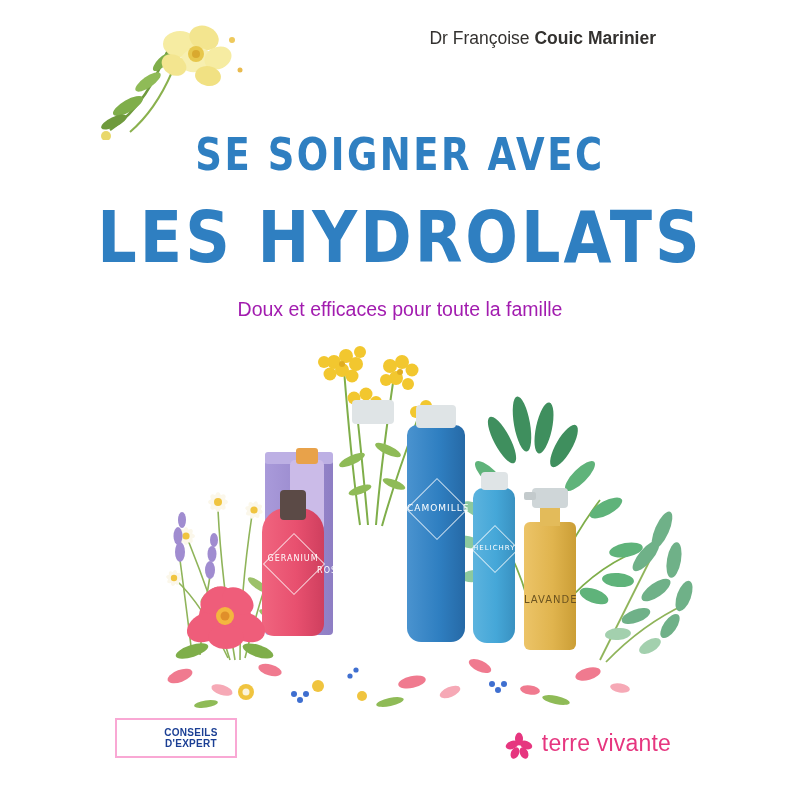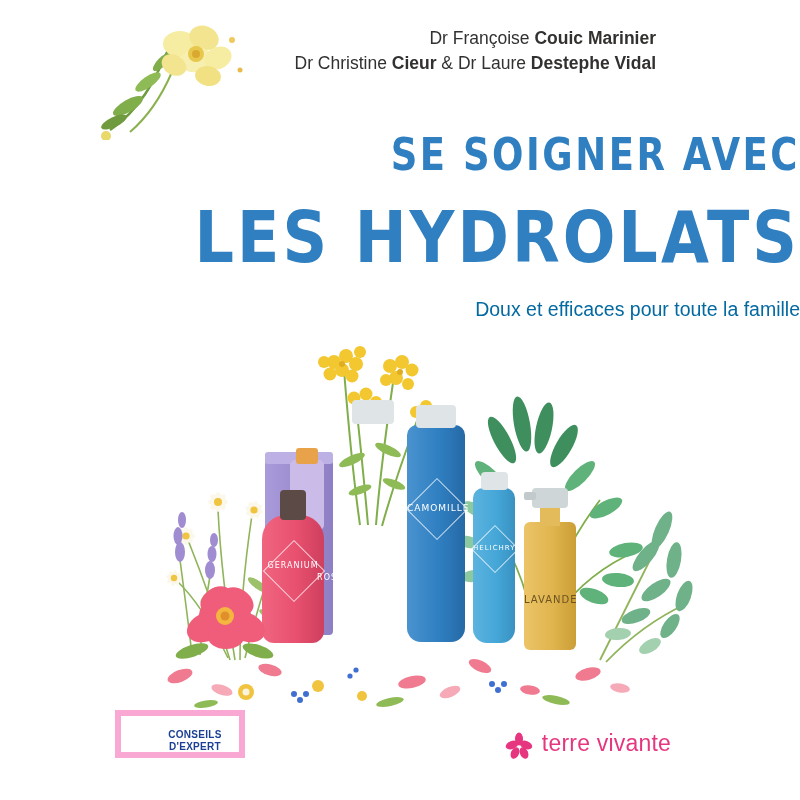--- a/index.html
+++ b/index.html
@@ -37,21 +37,21 @@
     white-space: nowrap;
   }
   .author-line .bold { font-weight: bold; }
 
   
   .title-wrap {
     position: absolute;
     top: 130px;
     left: 0;
     width: 800px;
-    text-align: right;
+    text-align: center;
   }
   .title-1 {
     font-family: "DejaVu Sans", sans-serif;
     font-weight: bold;
     font-size: 37px;
     letter-spacing: 2.5px;
     color: #2f7fc1;
     transform: scaleY(1.18);
     transform-origin: center top;
   }
@@ -62,21 +62,21 @@
     font-size: 62px;
     letter-spacing: 3px;
     color: #2f7fc1;
     transform: scaleY(1.15);
     transform-origin: center top;
   }
   .subtitle {
     margin-top: 30px;
     font-family: "Liberation Sans", sans-serif;
     font-size: 19.5px;
-    color: #0369a1;
+    color: #a21caf;
   }
 
   
   .illustration {
     position: absolute;
     left: 0;
     top: 300px;
     width: 800px;
     height: 420px;
   }
@@ -115,22 +115,22 @@
     border: 1px solid rgba(255,255,255,0.75);
     transform: rotate(45deg);
   }
 
   
   .badge {
     position: absolute;
     left: 115px;
     bottom: 42px;
     display: flex;
-    align-items: flex-end;
-    border: 6px solid #f9a8d4;
+    align-items: center;
+    border: 2px solid #f9a8d4;
     height: 36px;
     width: 118px;
     background: #ffffff;
   }
   .badge-block {
     width: 30px;
     background: #1b3f94;
   }
   .badge-text {
     flex: 1;
@@ -165,23 +165,20 @@
   }
 </style>
 </head>
 <body>
 
 <div class="cover">
 
   <div class="authors">
     <div class="author-line">
       <span>Dr Françoise </span><span class="bold">Couic Marinier</span>
-    </div>
-    <div class="author-line">
-      <span>Dr Christine </span><span class="bold">Cieur</span><span> &amp; Dr Laure </span><span class="bold">Destephe Vidal</span>
     </div>
   </div>
 
   <div class="title-wrap">
     <div class="title-1">SE SOIGNER AVEC</div>
     <div class="title-2">LES HYDROLATS</div>
     <div class="subtitle">Doux et efficaces pour toute la famille</div>
   </div>
 
   <svg class="flower-deco" viewBox="0 0 180 130" style="top:10px;left:100px;position:absolute;">
@@ -385,21 +382,21 @@
       <div class="label-text" style="top:78px;font-size:9px;text-align:right;">CAMOMILLE</div>
     </div>
     <div class="cap" style="left:416px;top:105px;width:40px;height:23px;background:#dfe4e6;"></div>
 
     <div class="bottle" style="left:473px;top:188px;width:42px;height:155px;background:linear-gradient(90deg,#5cb3de,#45a7d8 55%,#3991c1);">
       <div class="diamond" style="left:5px;top:44px;width:32px;height:32px;"></div>
       <div class="label-text" style="top:56px;font-size:7px;">HELICHRYSE</div>
     </div>
     <div class="cap" style="left:481px;top:172px;width:27px;height:18px;background:#dfe4e6;"></div>
 
-    <div class="bottle" style="left:262px;top:215px;width:62px;height:128px;background:linear-gradient(90deg,#f0657f,#e8506f 55%,#cf3f5e);border-radius:24px 24px 12px 12px;">
+    <div class="bottle" style="left:262px;top:208px;width:62px;height:128px;background:linear-gradient(90deg,#f0657f,#e8506f 55%,#cf3f5e);border-radius:24px 24px 12px 12px;">
       <div class="diamond" style="left:10px;top:34px;width:42px;height:42px;"></div>
       <div class="label-text" style="top:46px;font-size:8px;">GERANIUM</div>
       <div class="label-text" style="top:58px;font-size:8px;margin-left:40px;">ROSAT</div>
     </div>
     <div class="cap" style="left:280px;top:190px;width:26px;height:30px;background:#5b4a46;border-radius:4px;"></div>
 
     <div class="bottle" style="left:524px;top:222px;width:52px;height:128px;background:linear-gradient(90deg,#ecc468,#e0b44e 55%,#cb9e36);border-radius:6px;">
       <div class="label-text dark" style="top:72px;color:#6b5320;font-size:10px;">LAVANDE</div>
     </div>
     <div style="position:absolute;left:540px;top:206px;width:20px;height:20px;background:#e3bb5a;"></div>

